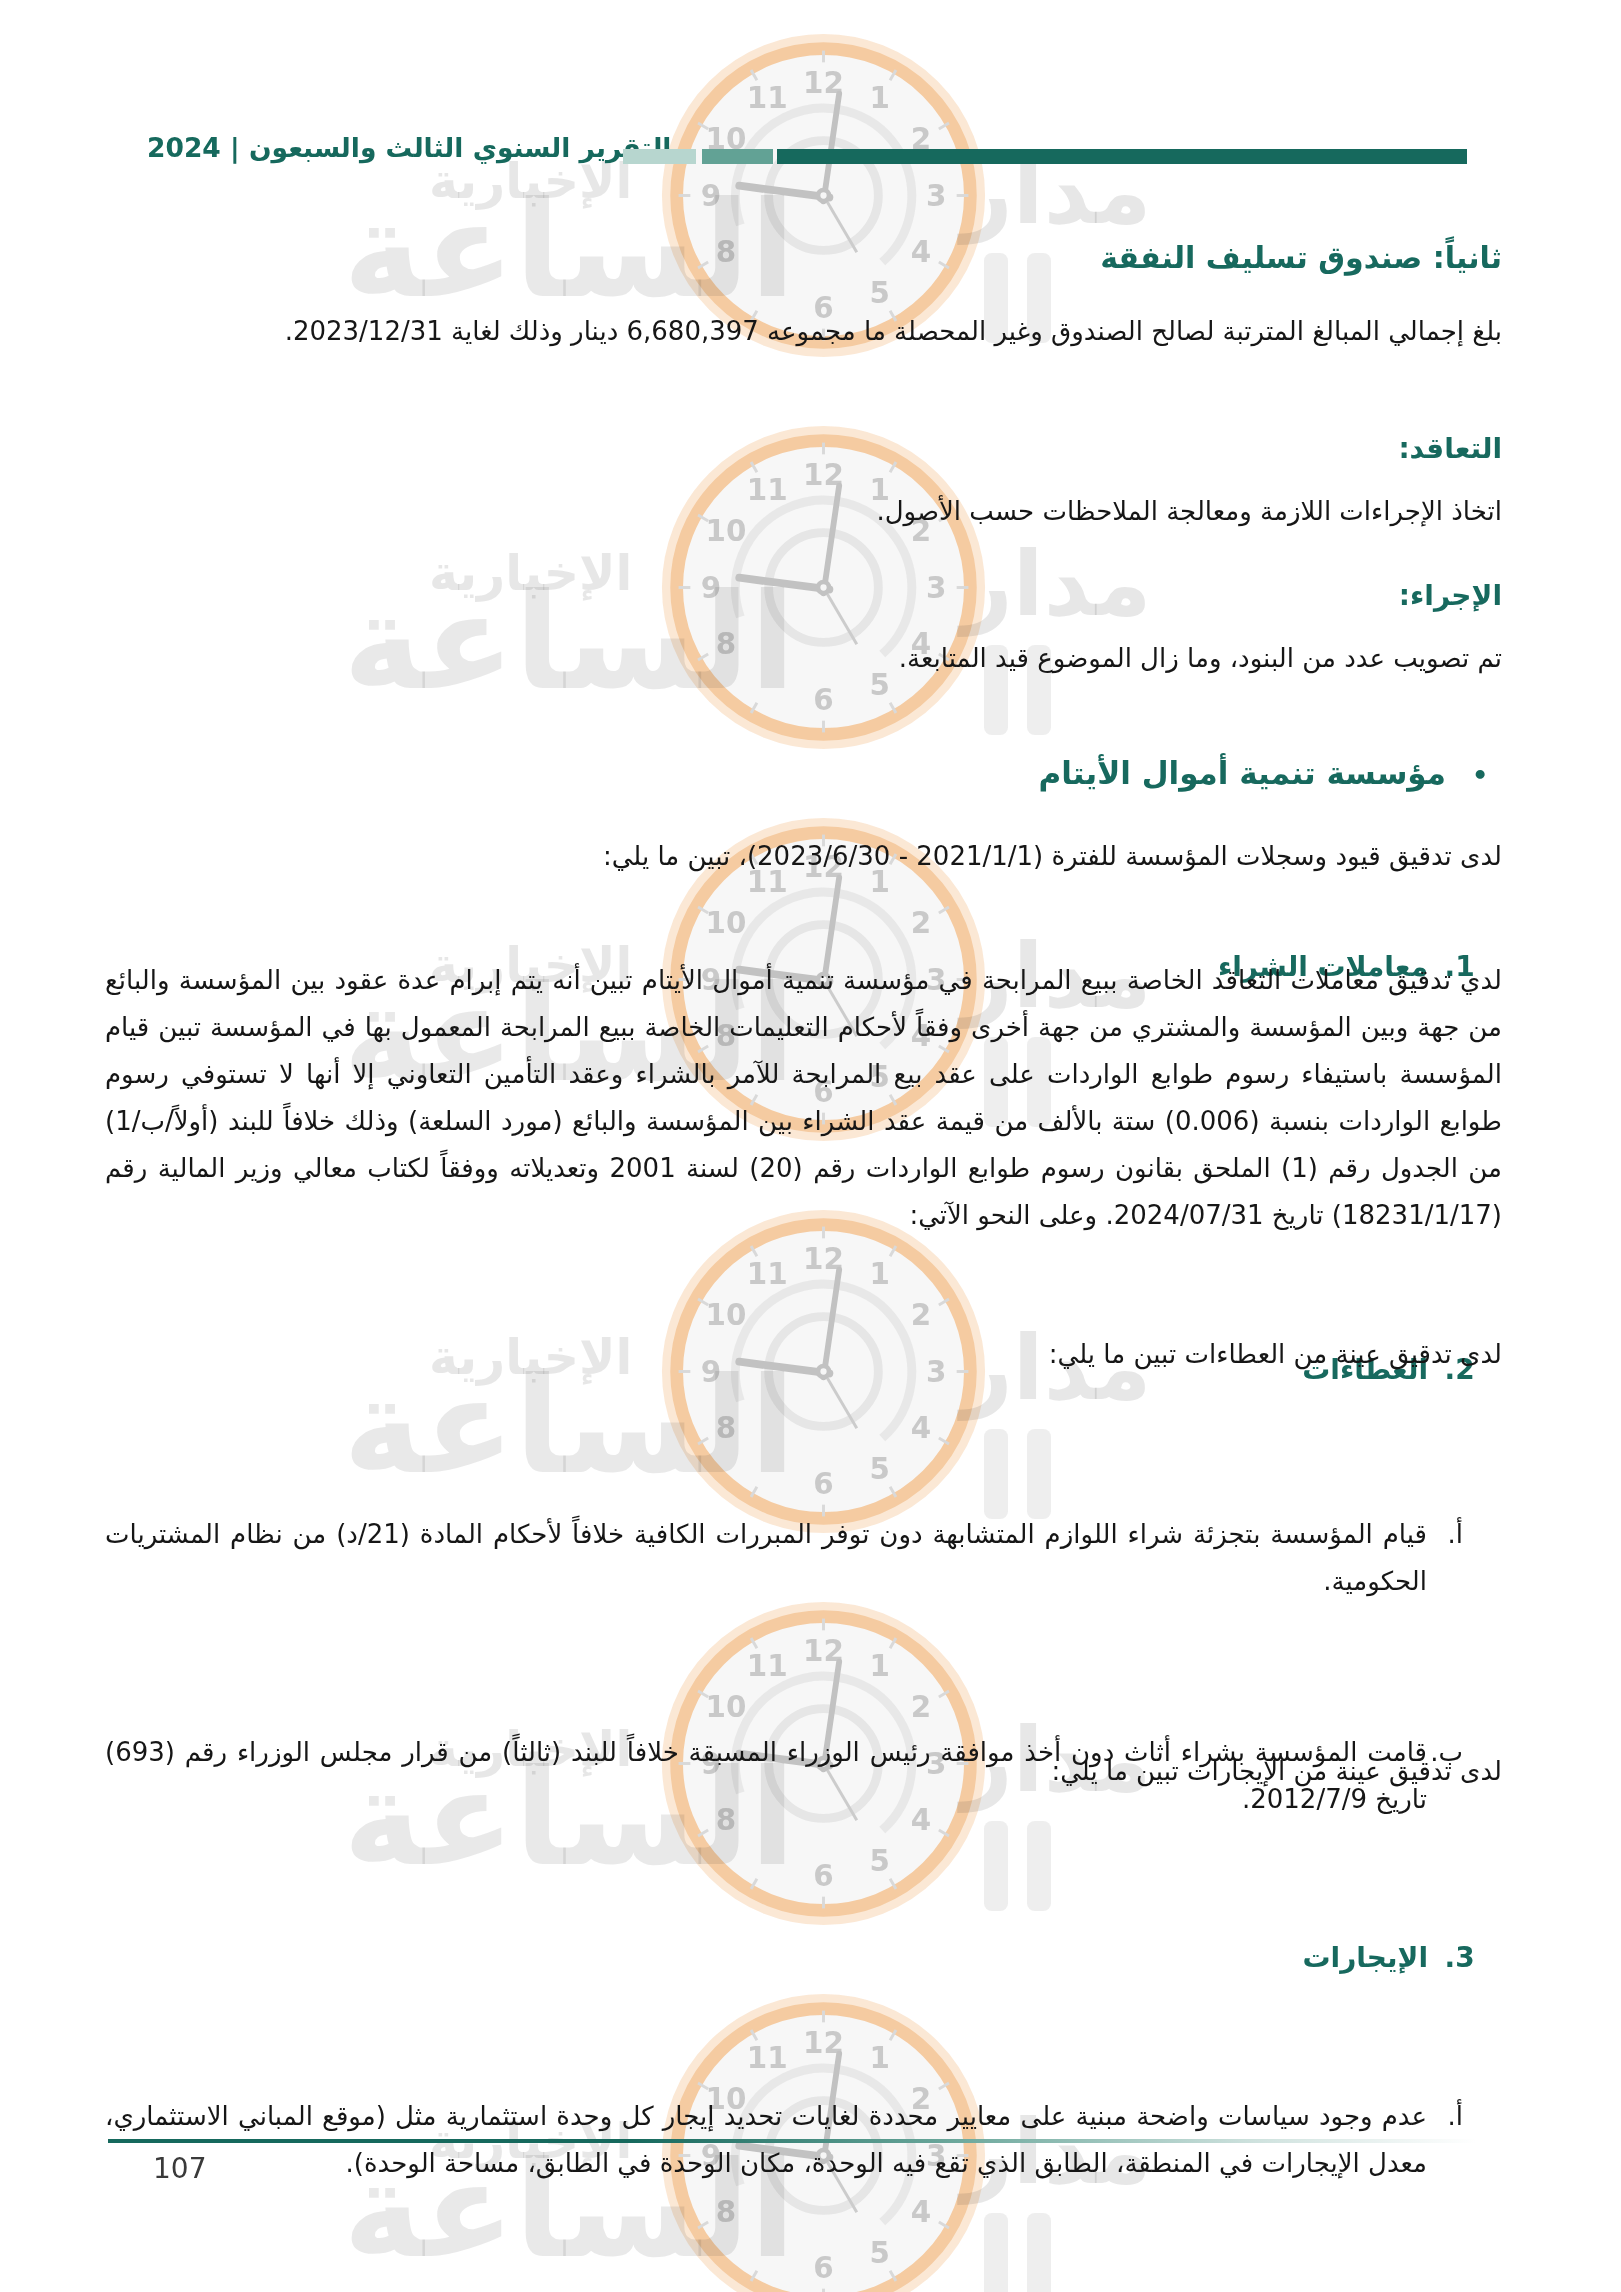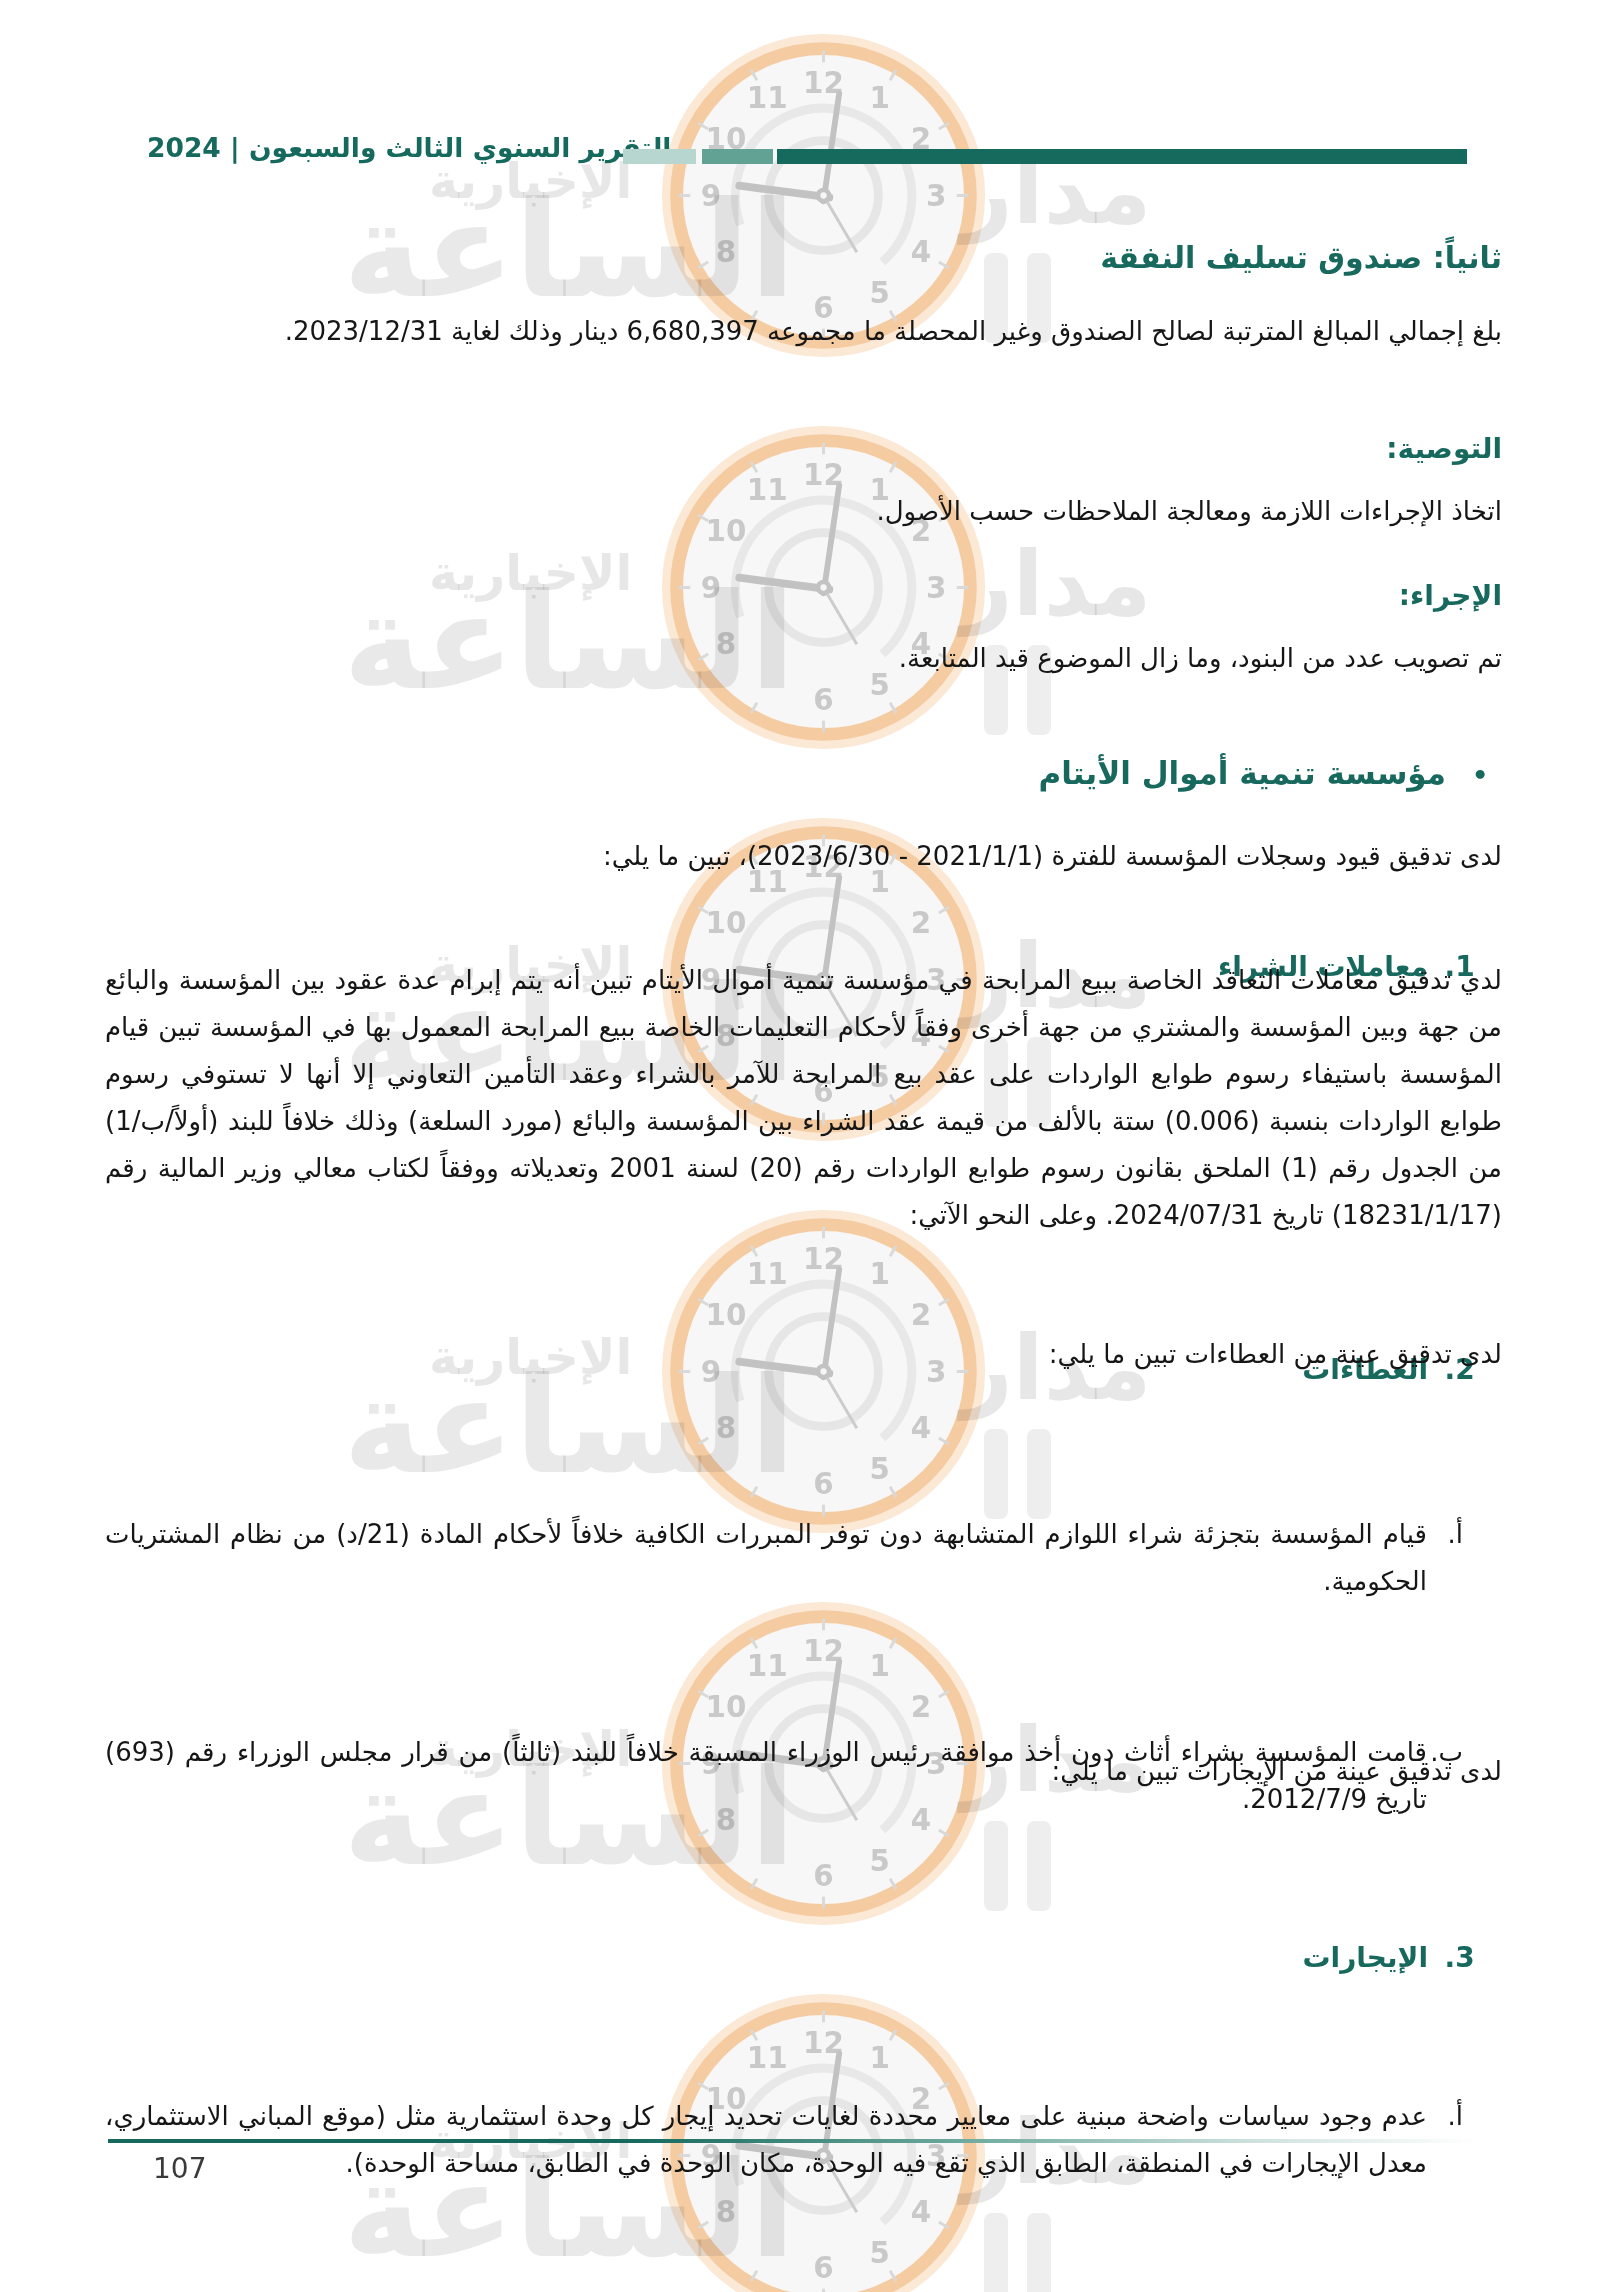--- a/index.html
+++ b/index.html
@@ -153,21 +153,21 @@
   <div class="hdr-title">التقرير السنوي الثالث والسبعون | 2024</div>
   <div class="hdr-bar pale"></div>
   <div class="hdr-bar mid"></div>
   <div class="hdr-bar dark"></div>
 
   <div class="col">
 
     <div class="blk h1" style="top:235px">ثانياً: صندوق تسليف النفقة</div>
     <div class="blk body-t" style="top:308px">بلغ إجمالي المبالغ المترتبة لصالح الصندوق وغير المحصلة ما مجموعه 6,680,397 دينار وذلك لغاية 2023/12/31.</div>
 
-    <div class="blk h2" style="top:427px">التوصية:</div>
+    <div class="blk h2" style="top:427px">التعاقد:</div>
     <div class="blk body-t" style="top:488px">اتخاذ الإجراءات اللازمة ومعالجة الملاحظات حسب الأصول.</div>
 
     <div class="blk h2" style="top:574px">الإجراء:</div>
     <div class="blk body-t" style="top:635px">تم تصويب عدد من البنود، وما زال الموضوع قيد المتابعة.</div>
 
     <div class="blk h1 h1b" style="top:751px">
       <span class="bullet">•</span>
       <span>مؤسسة تنمية أموال الأيتام</span>
     </div>
     <div class="blk body-t" style="top:833px">لدى تدقيق قيود وسجلات المؤسسة للفترة (2021/1/1 ‏- 2023/6/30)، تبين ما يلي:</div>

